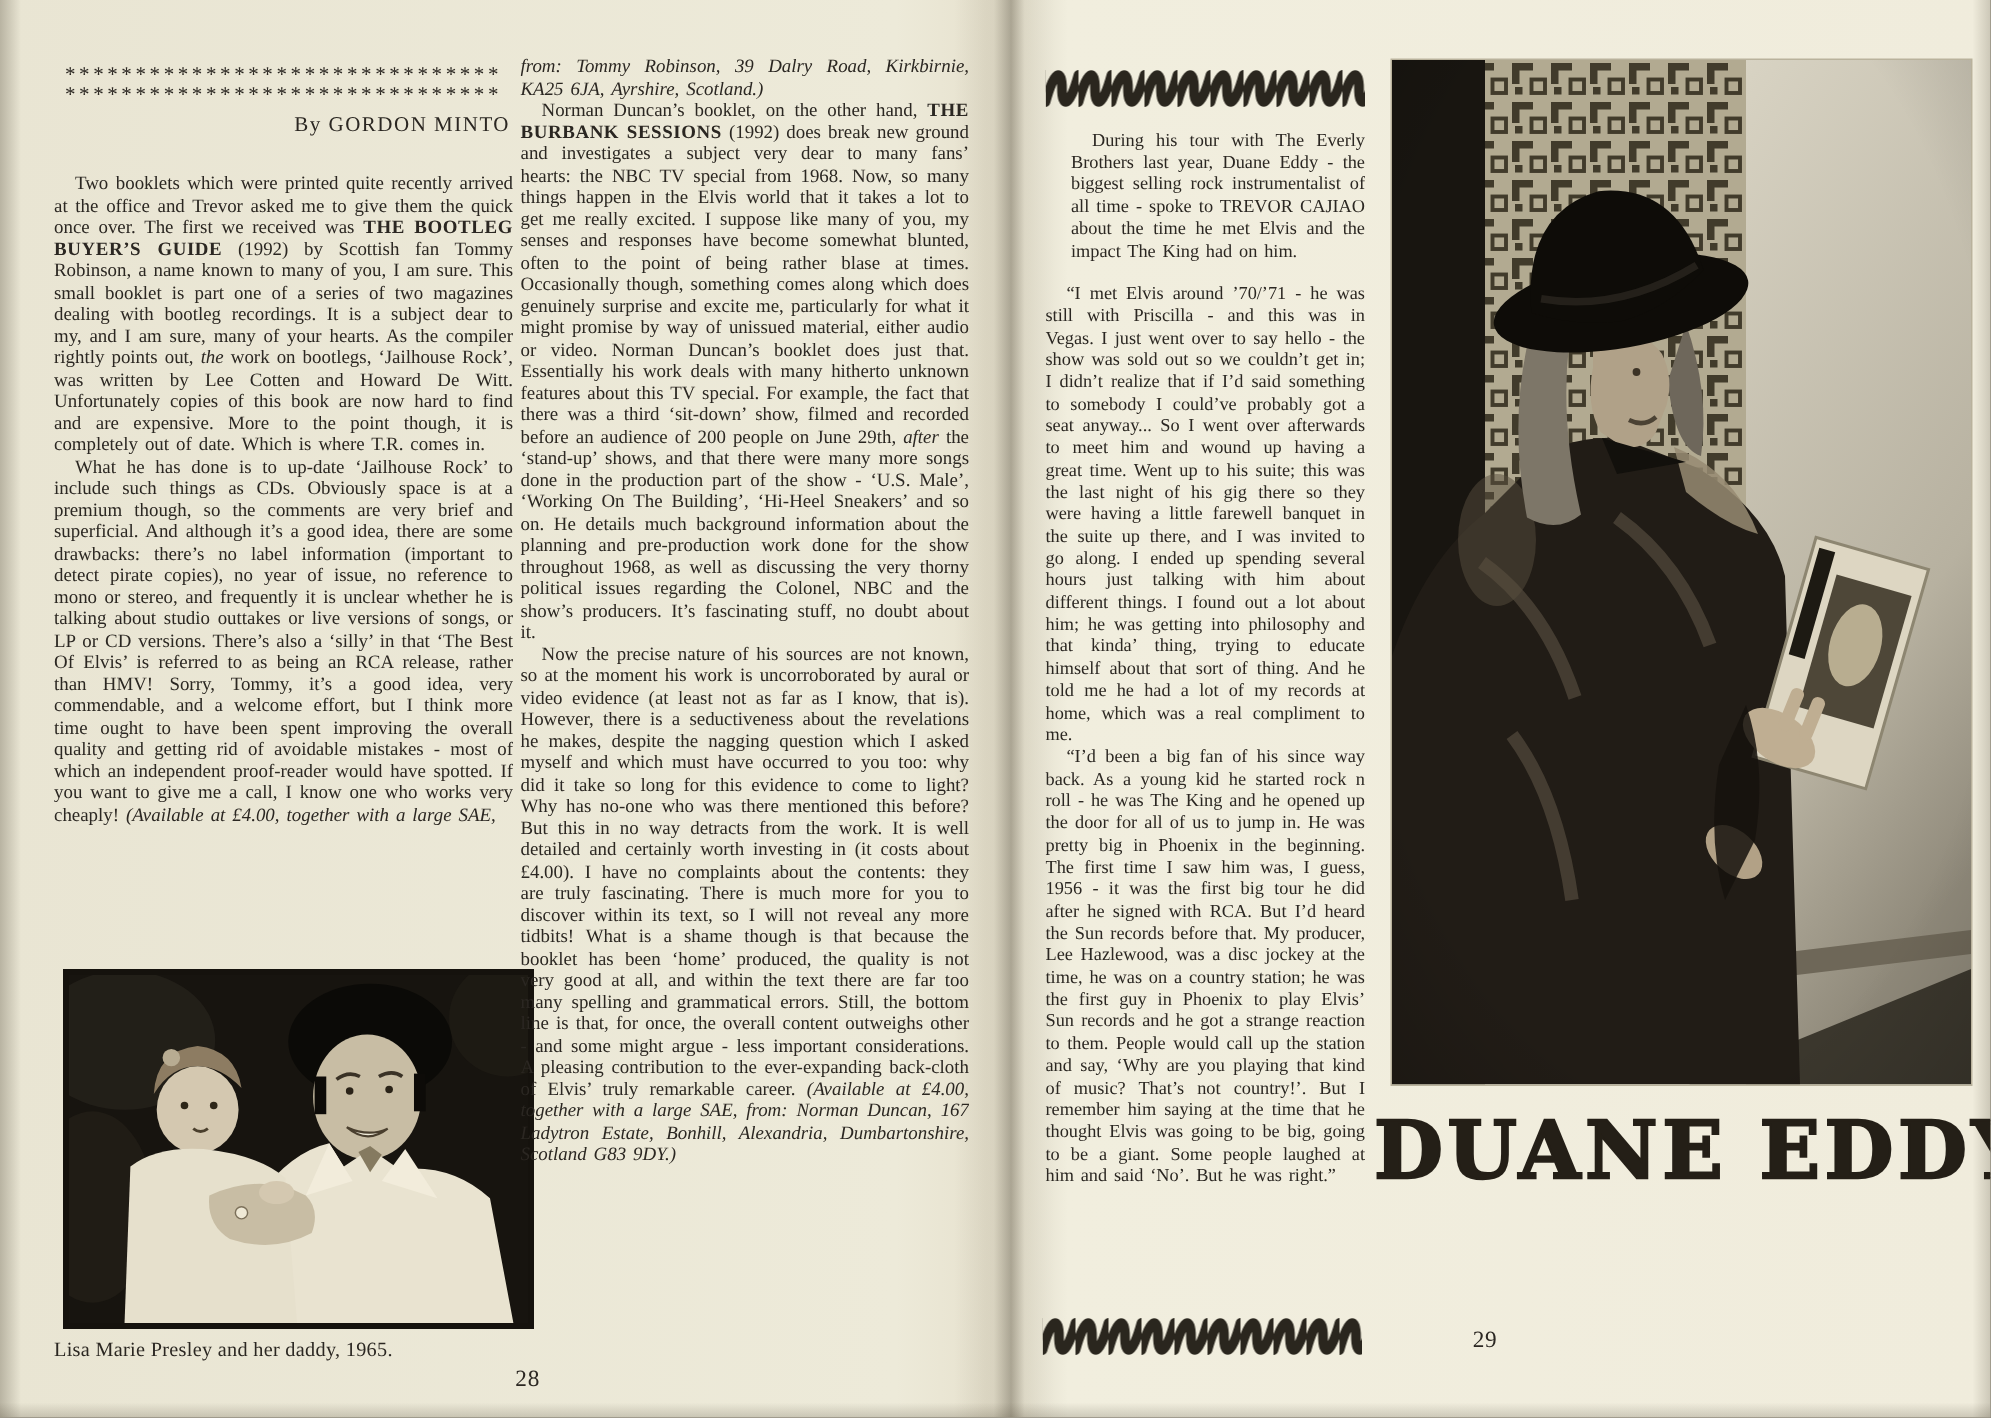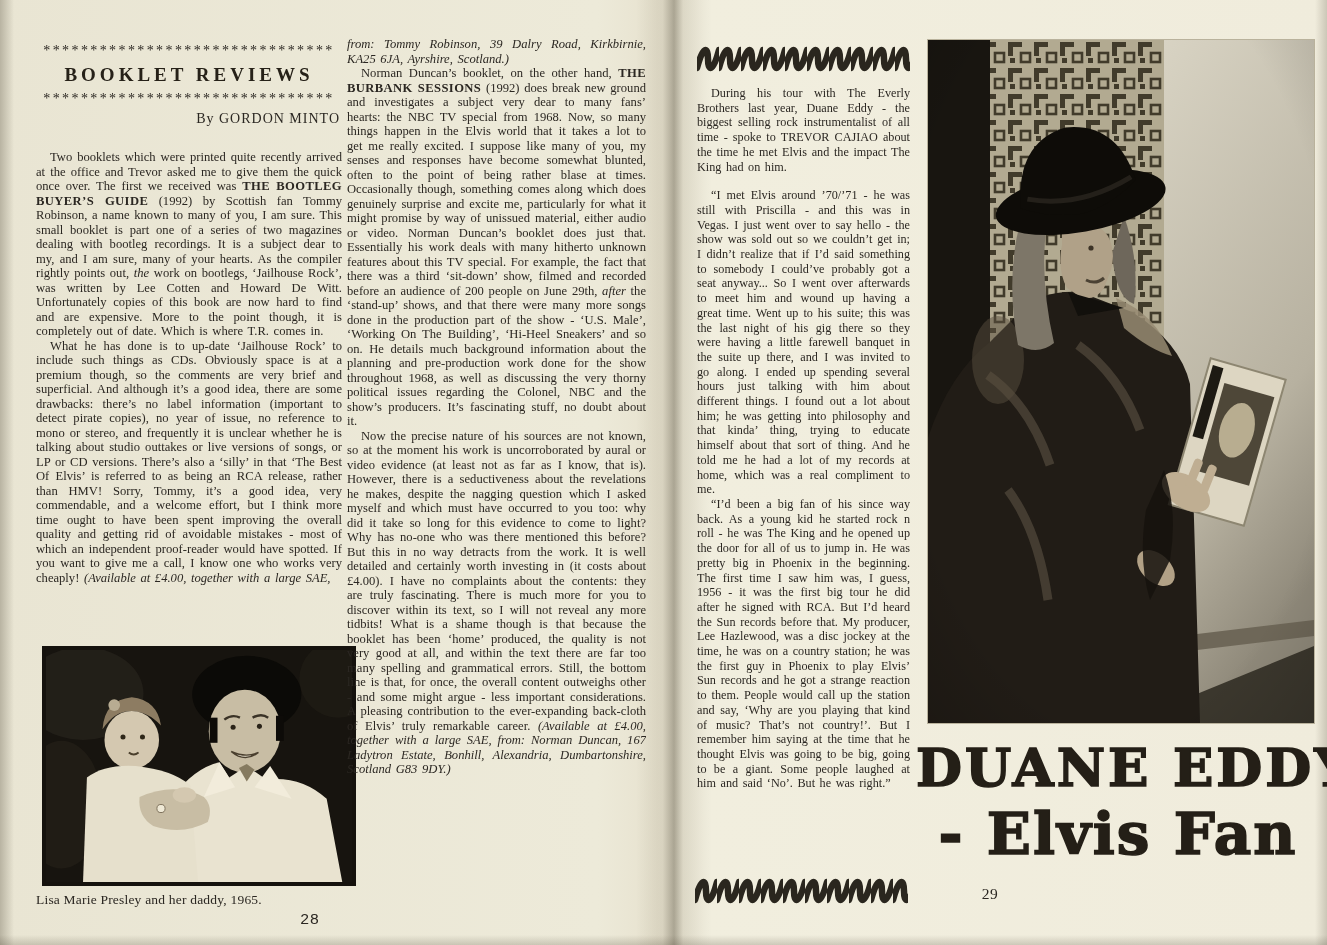--- a/index.html
+++ b/index.html
@@ -6,33 +6,33 @@
   .spread{
     position:relative; width:1327px; height:945px; overflow:hidden;
     background:linear-gradient(to right,#e9e5d3 0%, #edead9 45%, #e7e2cf 49.5%, #f1eede 53%, #f0ecdc 100%);
     font-family:"Liberation Serif", serif; color:#2b2722;
   }
   
   .body{font-size:12.6px; line-height:14.5px; text-align:justify; margin:0; word-spacing:1.5px;}
   .ind{text-indent:14px;}
   .ital{font-style:italic;}
   .bold{font-weight:bold; letter-spacing:.4px;}
-  .gap-after{margin-bottom:14px;}
+  .gap-after{margin-bottom:14px;margin-left:17px;}
   
   .col1{position:absolute; left:36px; top:44px; width:306px; height:596px; overflow:hidden;}
   .stars{font-size:14px; line-height:13px; letter-spacing:2.4px; white-space:nowrap; overflow:hidden; text-align:center;}
   .review-title{font-size:19px; font-weight:bold; letter-spacing:4px; text-align:center; margin:7px 0 6px; color:#262118;}
   .byline{font-size:14px; text-align:right; letter-spacing:1px; margin:6px 2px 23px 0;}
   
   .photo-left{position:absolute; left:42px; top:646px; width:314px; height:240px; margin:0;
     border:4px solid #15120d; background:#15120e; box-sizing:border-box;}
   .photo-left svg{display:block; width:100%; height:100%;}
   .caption{position:absolute; left:36px; top:892px; width:320px; font-size:13.5px; letter-spacing:.2px;}
   .pagenum{position:absolute; font-size:15.5px; letter-spacing:.5px;}
-  .pn28{left:300px; top:911px; width:60px; text-align:left;font-family:Liberation Mono, monospace;}
+  .pn28{left:300px; top:911px; width:60px; text-align:right;}
   .pn29{left:960px; top:885px; width:60px; text-align:center;}
   
   .col2{position:absolute; left:347px; top:37px; width:299px; height:880px; overflow:hidden;}
   
   .fold{position:absolute; left:636px; top:0; width:76px; height:945px; pointer-events:none;
     background:linear-gradient(to right, rgba(74,62,38,0) 0%, rgba(74,62,38,.10) 35%, rgba(47,38,20,.34) 50%, rgba(74,62,38,.10) 62%, rgba(74,62,38,0) 100%);}
   .edge-left{position:absolute; left:0; top:0; width:14px; height:945px; pointer-events:none;
     background:linear-gradient(to right, rgba(40,32,16,.25), rgba(40,32,16,0));}
   .edge-right{position:absolute; right:0; top:0; width:12px; height:945px; pointer-events:none;
     background:linear-gradient(to left, rgba(40,32,16,.18), rgba(40,32,16,0));}
@@ -54,21 +54,20 @@
   .t1{top:736px; font-size:53px; letter-spacing:3px;}
   .t2{top:800px; font-size:58px; letter-spacing:2px;}
 </style>
 </head>
 <body>
 
 <div class="spread">
 
   <div class="col1">
     <div class="stars">*******************************</div>
-    <h1 class="review-title">BOOKLET REVIEWS</h1>
     <div class="stars">*******************************</div>
     <div class="byline">By GORDON MINTO</div>
     <p class="body ind"><span>Two booklets which were printed quite recently arrived at the office and Trevor asked me to give them the quick once over. The first we received was </span><span class="bold">THE BOOTLEG BUYER’S GUIDE</span><span> (1992) by Scottish fan Tommy Robinson, a name known to many of you, I am sure. This small booklet is part one of a series of two magazines dealing with bootleg recordings. It is a subject dear to my, and I am sure, many of your hearts. As the compiler rightly points out, </span><span class="ital">the</span><span> work on bootlegs, ‘Jailhouse Rock’, was written by Lee Cotten and Howard De Witt. Unfortunately copies of this book are now hard to find and are expensive. More to the point though, it is completely out of date. Which is where T.R. comes in.</span></p>
     <p class="body ind"><span>What he has done is to up-date ‘Jailhouse Rock’ to include such things as CDs. Obviously space is at a premium though, so the comments are very brief and superficial. And although it’s a good idea, there are some drawbacks: there’s no label information (important to detect pirate copies), no year of issue, no reference to mono or stereo, and frequently it is unclear whether he is talking about studio outtakes or live versions of songs, or LP or CD versions. There’s also a ‘silly’ in that ‘The Best Of Elvis’ is referred to as being an RCA release, rather than HMV! Sorry, Tommy, it’s a good idea, very commendable, and a welcome effort, but I think more time ought to have been spent improving the overall quality and getting rid of avoidable mistakes - most of which an independent proof-reader would have spotted. If you want to give me a call, I know one who works very cheaply! </span><span class="ital">(Available at £4.00, together with a large SAE,</span></p>
   </div>
 
   <figure class="photo-left">
     <svg viewBox="0 0 314 240" preserveAspectRatio="none">
       <rect width="314" height="240" fill="#17140f"></rect>
       <ellipse cx="38" cy="45" rx="62" ry="48" fill="#2c2820" opacity="0.55"></ellipse>
@@ -197,16 +196,15 @@
         <rect x="262" y="418" width="9" height="30" rx="4" fill="#bfae92" transform="rotate(22 266 432)"></rect>
         <rect x="276" y="424" width="9" height="30" rx="4" fill="#bfae92" transform="rotate(22 280 438)"></rect>
         <ellipse cx="228" cy="528" rx="22" ry="14" fill="#b2a186" transform="rotate(42 228 528)"></ellipse>
       </g>
       <path d="M236 430 Q250 470 242 520 L222 560 Q210 520 218 470 Z" fill="#15120d" opacity="0.85"></path>
       <rect width="386" height="683" fill="url(#vig)"></rect>
     </svg>
   </figure>
 
   <div class="big-title t1">DUANE EDDY</div>
-  <div class="big-title t2">- Elvis Fan</div>
   <div class="pagenum pn29">29</div>
 
 </div>
 
 </body></html>

